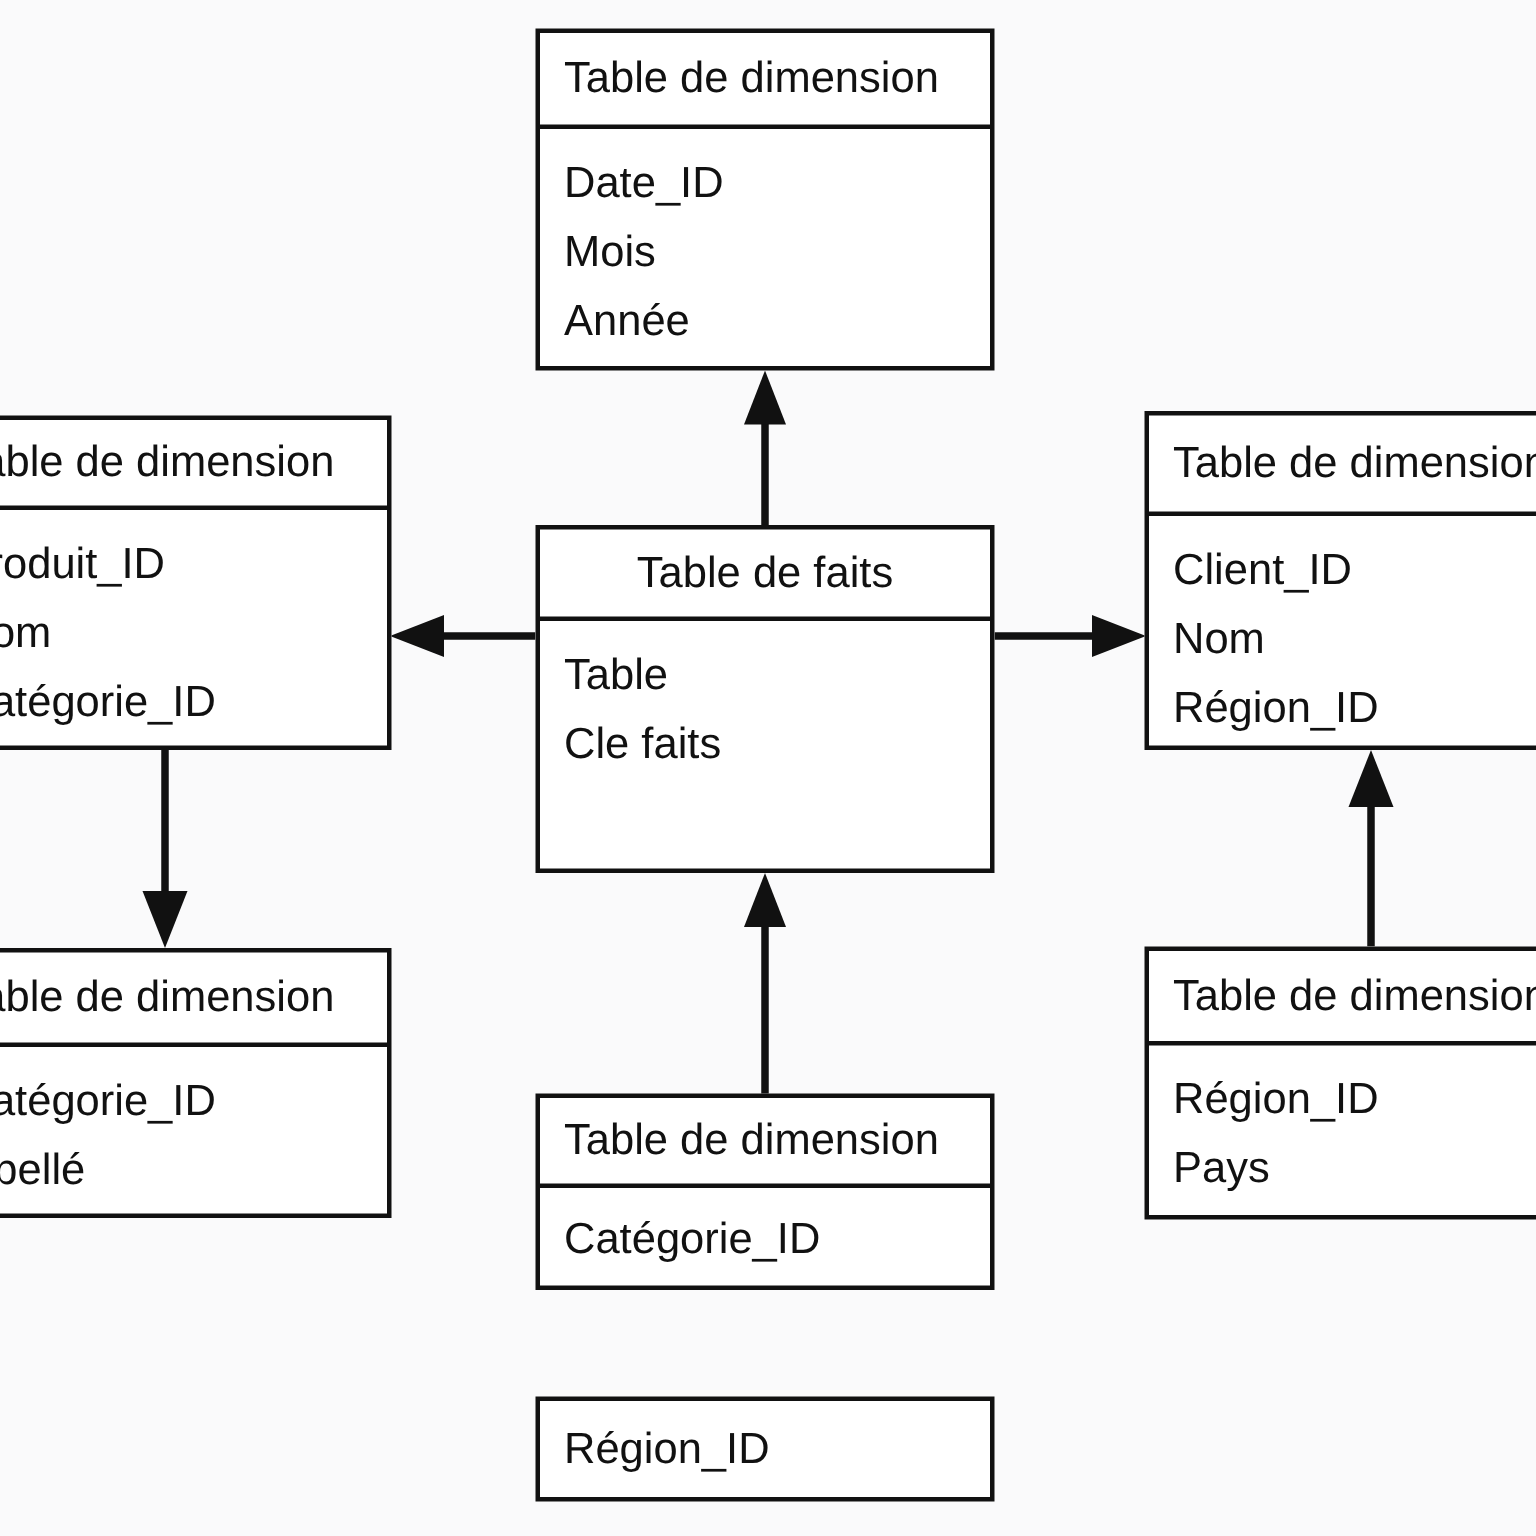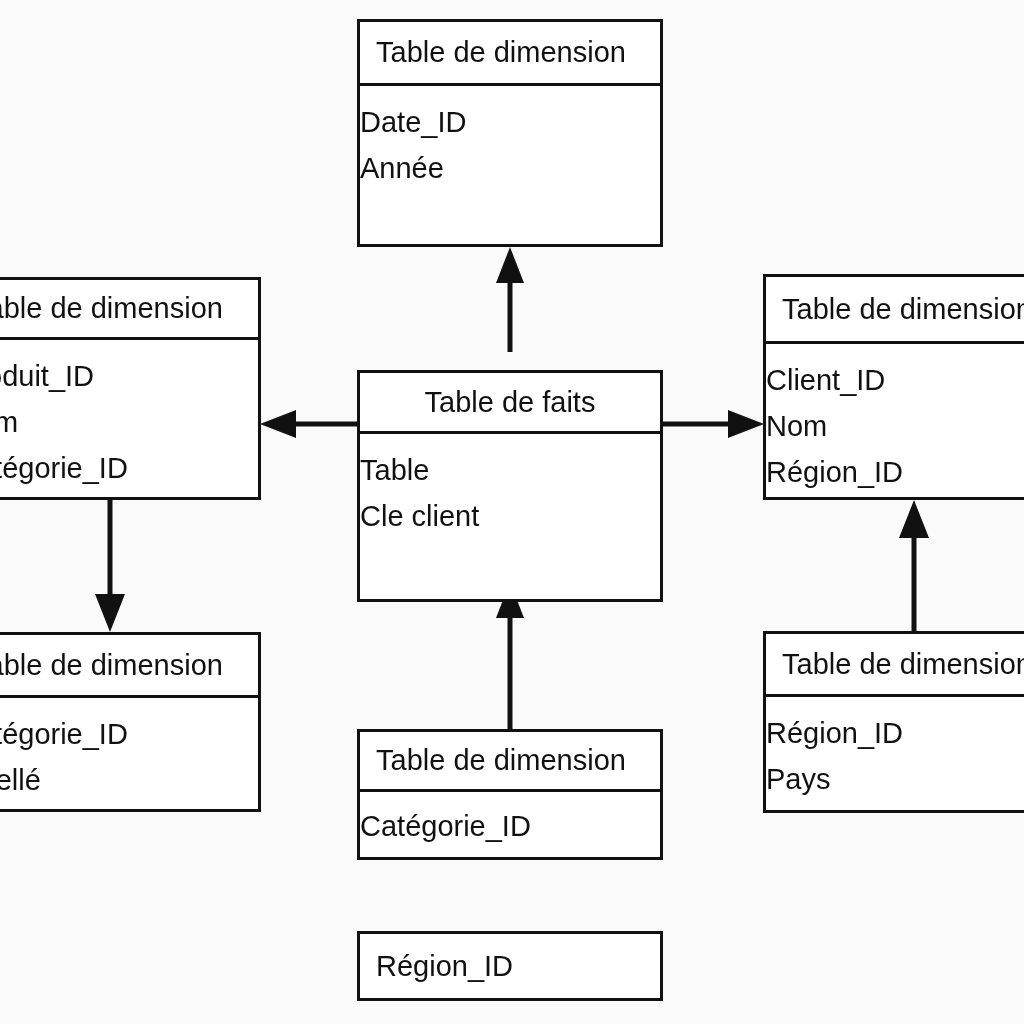--- a/index.html
+++ b/index.html
@@ -43,21 +43,21 @@
     color: #111111;
     line-height: 1;
     white-space: nowrap;
   }
   .table-title.centered {
     width: 100%;
     text-align: center;
   }
   .table-body {
     box-sizing: border-box;
-    padding: 14px 16px 0 0;
+    padding: 14px 16px 0 16px;
     flex: 1 1 auto;
     overflow: hidden;
   }
   .field {
     font-size: 29px;
     color: #111111;
     line-height: 1.58;
     white-space: nowrap;
   }
 
@@ -108,31 +108,32 @@
       <polygon points="914,500 899,538 929,538" fill="#111111"></polygon>
     </g>
   </svg>
 
   <div class="table-box" style="left:357px; top:19px; width:306px; height:228px;">
     <div class="table-header" style="height:64px;">
       <span class="table-title">Table de dimension</span>
     </div>
     <div class="table-body">
       <div class="field">Date_ID</div>
+      <div class="field">Mois</div>
       <div class="field">Année</div>
     </div>
   </div>
 
-  <div class="table-box" style="left:357px; top:370px; width:306px; height:232px;">
+  <div class="table-box" style="left:357px; top:350px; width:306px; height:232px;">
     <div class="table-header" style="height:61px;">
       <span class="table-title centered">Table de faits</span>
     </div>
     <div class="table-body">
       <div class="field">Table</div>
-      <div class="field">Cle client</div>
+      <div class="field">Cle faits</div>
     </div>
   </div>
 
   <div class="table-box" style="left:-46px; top:277px; width:307px; height:223px;">
     <div class="table-header" style="height:60px;">
       <span class="table-title">Table de dimension</span>
     </div>
     <div class="table-body">
       <div class="field">Produit_ID</div>
       <div class="field">Nom</div>

